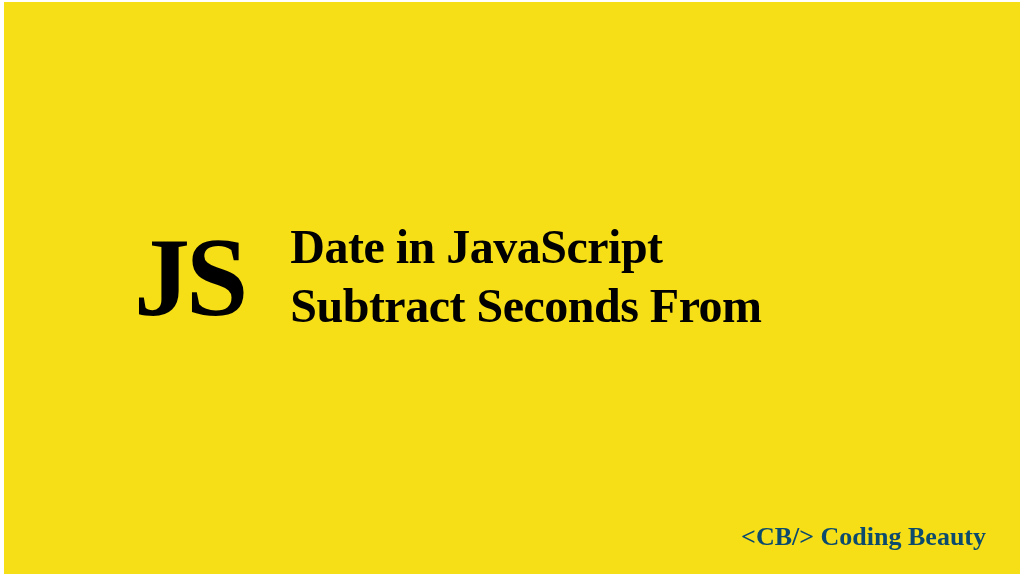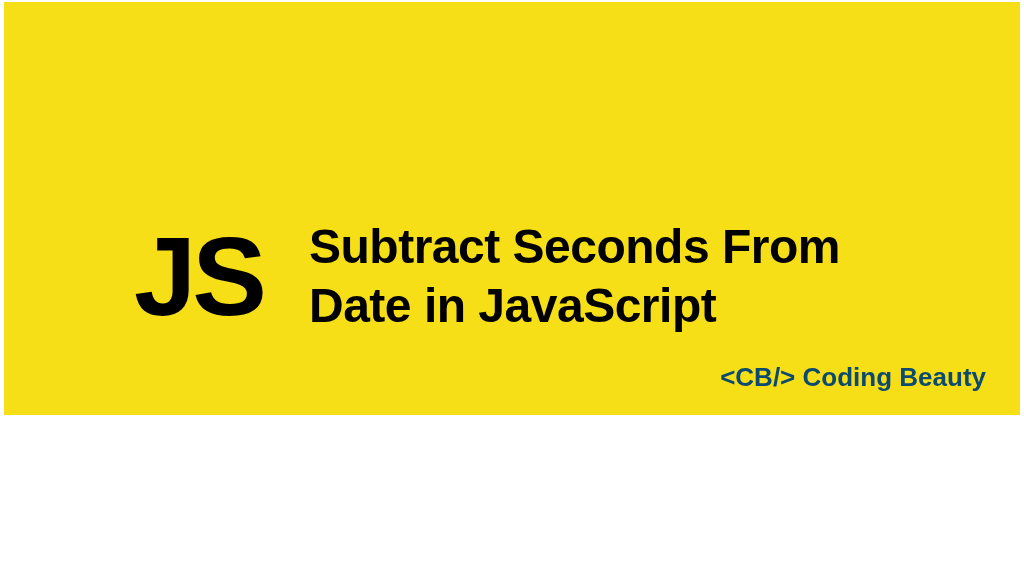--- a/index.html
+++ b/index.html
@@ -13,24 +13,24 @@
       overflow: hidden;
     }
     .card {
       width: 1024px;
       height: 576px;
       background: #ffffff;
       padding: 2px 4px;
     }
     .inner {
       width: 1016px;
-      height: 413px;
+      height: 572px;
       background: #f7df18;
       position: relative;
-      font-family: Liberation Sans, sans-serif;
+      font-family: Liberation Serif, serif;
     }
     .content {
       position: absolute;
       top: 216px;
       left: 130px;
       display: flex;
       align-items: center;
       gap: 46px;
     }
     .js-logo {
@@ -60,22 +60,22 @@
     }
   </style>
 </head>
 <body>
 
 <div class="card">
   <div class="inner">
     <div class="content">
       <div class="js-logo">JS</div>
       <div class="title">
+        <div>Date in JavaScript</div>
         <div>Subtract Seconds From</div>
-        <div>Date in JavaScript</div>
       </div>
     </div>
     <div class="footer">
       <span class="tag">&lt;CB/&gt;</span>
       <span>Coding Beauty</span>
     </div>
   </div>
 </div>
 
 </body></html>

